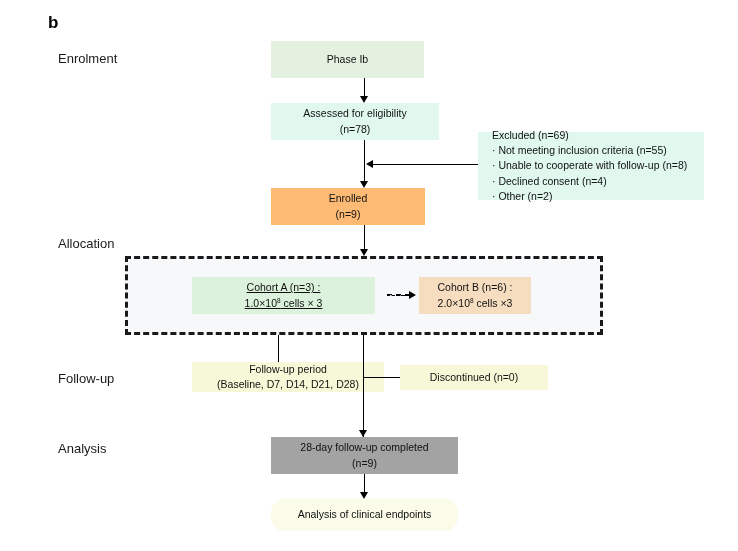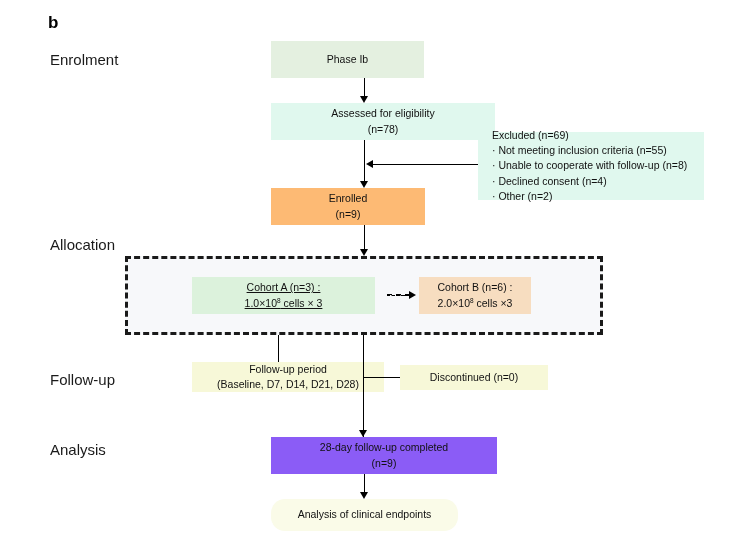--- a/index.html
+++ b/index.html
@@ -21,24 +21,25 @@
     left: 48px;
     top: 14px;
     font-size: 17px;
     font-weight: bold;
     color: #000;
     line-height: 1;
   }
 
   .stage-label {
     position: absolute;
-    font-size: 15px;
+    font-size: 13px;
     color: #1a1a1a;
     white-space: nowrap;
     line-height: 1.2;
+    margin-left: 8px;
   }
 
   .box {
     position: absolute;
     box-sizing: border-box;
     display: flex;
     align-items: center;
     justify-content: center;
     text-align: center;
     font-size: 10.5px;
@@ -118,21 +119,21 @@
   <div class="stage-label" style="left:50px; top:371px;">Follow-up</div>
   <div class="stage-label" style="left:50px; top:441px;">Analysis</div>
 
   <div class="box" style="left:271px; top:41px; width:153px; height:37px; background:#e4f0e0;">
     <span class="inner">Phase Ib</span>
   </div>
 
   <div class="vline" style="left:364px; top:78px; height:18px;"></div>
   <div class="arrowhead-down" style="left:360px; top:96px;"></div>
 
-  <div class="box" style="left:271px; top:103px; width:224px; height:37px; background:#e0f8ee;">
+  <div class="box" style="left:271px; top:103px; width:168px; height:37px; background:#e0f8ee;">
     <div class="inner">
       <div>Assessed for eligibility</div>
       <div>(n=78)</div>
     </div>
   </div>
 
   <div class="vline" style="left:364px; top:140px; height:41px;"></div>
   <div class="arrowhead-down" style="left:360px; top:181px;"></div>
 
   <div class="hline" style="left:372px; top:164px; width:106px;"></div>
@@ -192,21 +193,21 @@
   <div class="hline" style="left:363px; top:377px; width:37px;"></div>
 
   <div class="vline" style="left:363px; top:335px; height:102px;"></div>
 
   <div class="box" style="left:400px; top:365px; width:148px; height:25px; background:#f7f8d8;">
     <span class="inner">Discontinued (n=0)</span>
   </div>
 
   <div class="arrowhead-down" style="left:359px; top:430px;"></div>
 
-  <div class="box" style="left:271px; top:437px; width:226px; height:37px; background:#8b5cf6;">
+  <div class="box" style="left:271px; top:437px; width:187px; height:37px; background:#a3a3a3;">
     <div class="inner">
       <div>28-day follow-up completed</div>
       <div>(n=9)</div>
     </div>
   </div>
 
   <div class="vline" style="left:364px; top:474px; height:18px;"></div>
   <div class="arrowhead-down" style="left:360px; top:492px;"></div>
 
   <div class="box" style="left:271px; top:499px; width:187px; height:32px; background:#fafbe8;border-radius:14px;">

